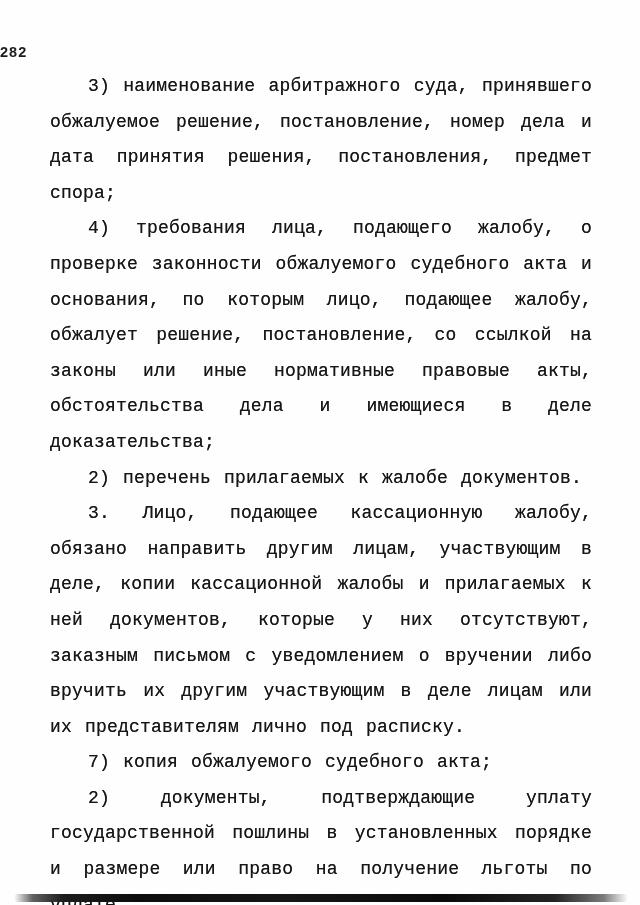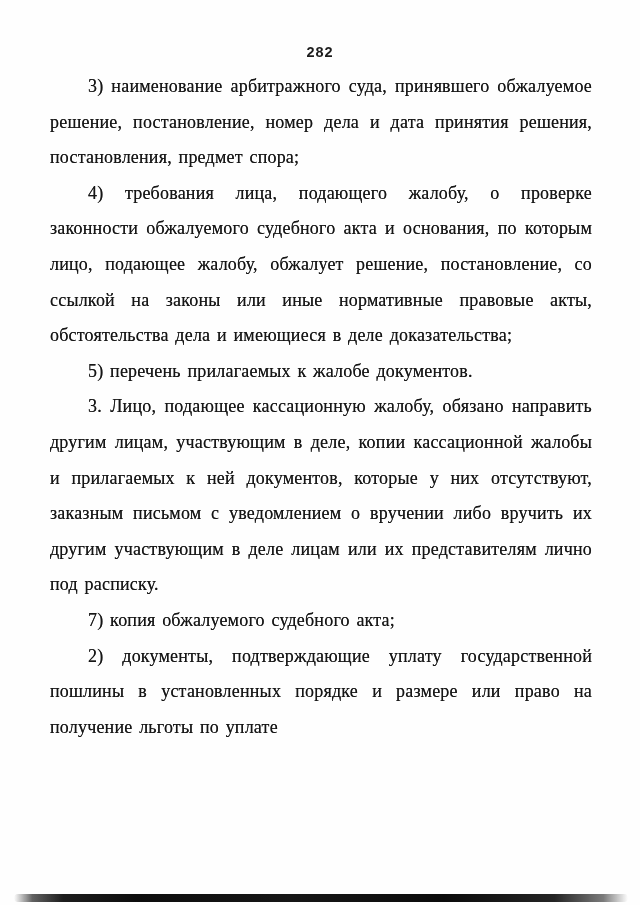--- a/index.html
+++ b/index.html
@@ -11,39 +11,39 @@
     position: relative;
     width: 640px;
     height: 905px;
     background: #fefefe;
     overflow: hidden;
     font-family: "Liberation Serif", "DejaVu Serif", serif;
     color: #161616;
   }
   .page-number {
     padding-top: 44px;
-    text-align: center;
     font-family: "Liberation Sans", sans-serif;
     font-size: 14.5px;
     font-weight: 600;
     letter-spacing: 1px;
     color: #1c1c1c;
   }
   .content {
     margin: 9px 48px 0 50px;
   }
   .content p {
     margin: 0;
     font-size: 18px;
     line-height: 35.6px;
     text-align: justify;
     text-indent: 38px;
     word-spacing: 2px;
     letter-spacing: 0.2px;
     text-shadow: 0 0 0.5px rgba(15, 15, 15, 0.75);
+    font-family: Liberation Mono, monospace;
   }
   .scan-shadow {
     position: absolute;
     left: 14px;
     right: 12px;
     bottom: 3px;
     height: 8px;
     border-radius: 4px;
     filter: blur(0.7px);
     background: linear-gradient(
@@ -63,21 +63,21 @@
 </head>
 <body>
 
 <div class="page">
 
   <div class="page-number">282</div>
 
   <div class="content">
     <p>3) наименование арбитражного суда, принявшего обжалуемое решение, постановление, номер дела и дата принятия решения, постановления, предмет спора;</p>
     <p>4) требования лица, подающего жалобу, о проверке законности обжалуемого судебного акта и основания, по которым лицо, подающее жалобу, обжалует решение, постановление, со ссылкой на законы или иные нормативные правовые акты, обстоятельства дела и имеющиеся в деле доказательства;</p>
-    <p>5) перечень прилагаемых к жалобе документов.</p>
+    <p>2) перечень прилагаемых к жалобе документов.</p>
     <p>3. Лицо, подающее кассационную жалобу, обязано направить другим лицам, участвующим в деле, копии кассационной жалобы и прилагаемых к ней документов, которые у них отсутствуют, заказным письмом с уведомлением о вручении либо вручить их другим участвующим в деле лицам или их представителям лично под расписку.</p>
     <p>7) копия обжалуемого судебного акта;</p>
     <p>2) документы, подтверждающие уплату государственной пошлины в установленных порядке и размере или право на получение льготы по уплате</p>
   </div>
 
   <div class="scan-shadow"></div>
 
 </div>
 
 </body></html>

